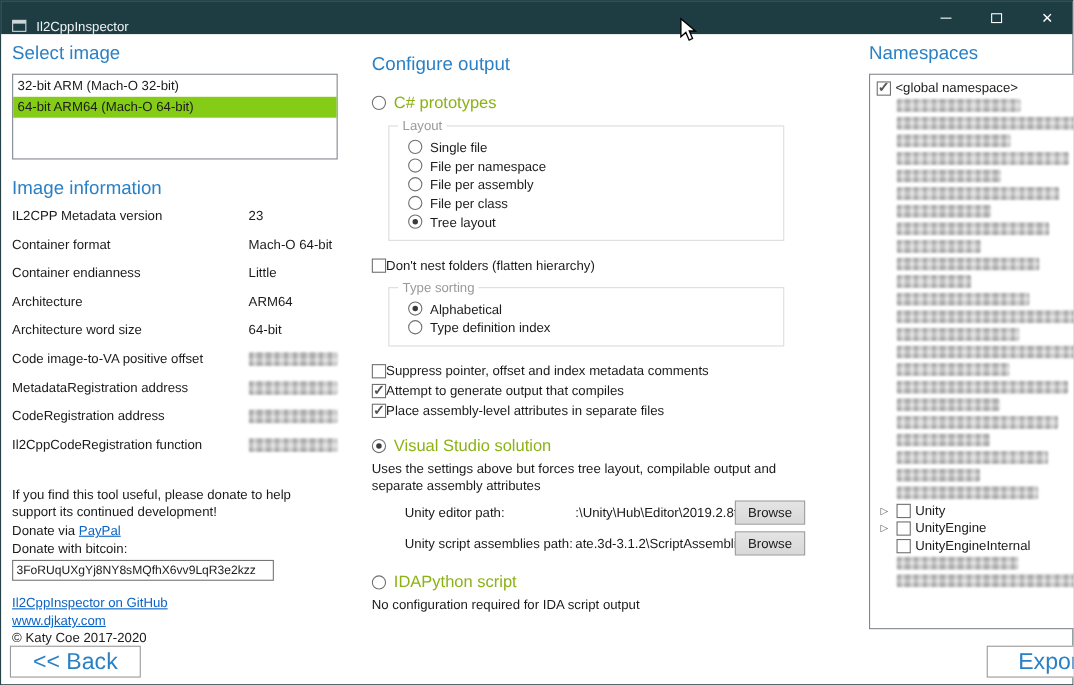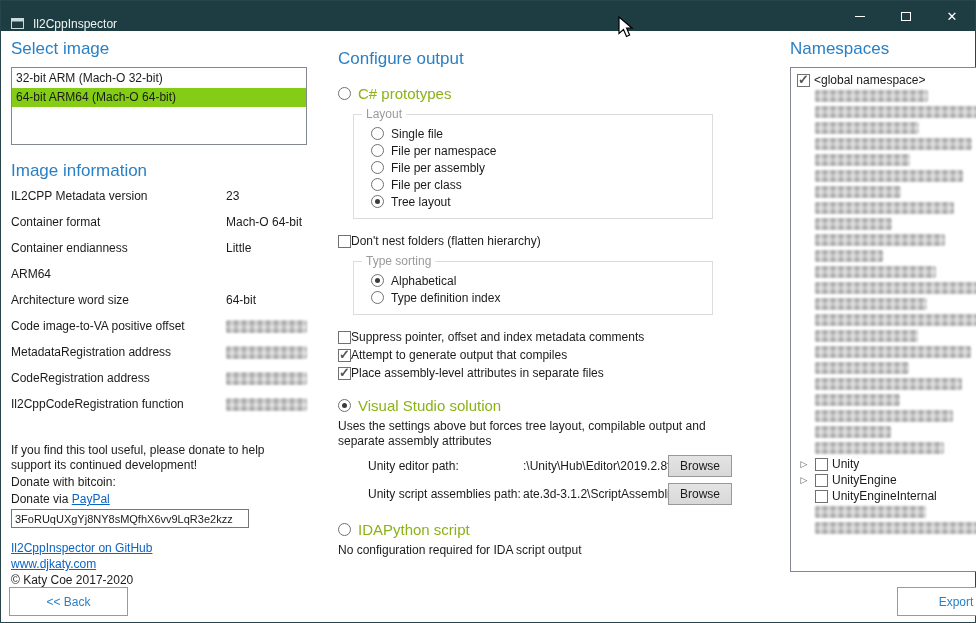--- a/index.html
+++ b/index.html
@@ -44,21 +44,21 @@
     border-radius:2px;
   }
   .val-redact { width:96px; height:13px; margin-top:1px; }
   .donate-para { margin-top:20px; line-height:15px; width:292px; }
   .donate-line { margin-top:2px; line-height:15px; }
   .bitcoin-input { display:block; margin-top:2px; width:238px; height:19px; border:1px solid #767676; font-family:"Liberation Sans",sans-serif; font-size:11px; padding:0 3px; color:#1b1b1b; background:#fff; white-space:nowrap; }
   .links { margin-top:12px; line-height:16px; }
   .copyright { line-height:16px; }
 
   
-  .big-btn { position:absolute; height:29px; background:#fff; border:1px solid #9a9a9a; color:#2a80c5; font-size:12px; display:flex; align-items:center; justify-content:center; font-family:"Liberation Sans",sans-serif; cursor:pointer; }
+  .big-btn { position:absolute; height:29px; background:#fff; border:1px solid #9a9a9a; color:#2a80c5; font-size:21px; display:flex; align-items:center; justify-content:center; font-family:"Liberation Sans",sans-serif; cursor:pointer; }
   .back-btn { left:8px; top:586px; width:119px; }
   .export-btn { left:896px; top:586px; width:118px; }
 
   
   .radio { width:13px; height:13px; border:1px solid #707070; border-radius:50%; background:#fff; position:relative; flex:none; }
   .radio.on::after { content:""; position:absolute; left:3px; top:3px; right:3px; bottom:3px; background:#3b3b3b; border-radius:50%; }
   .checkbox { width:13px; height:13px; border:1px solid #707070; background:#fff; position:relative; flex:none; }
   .checkbox.on::after { content:"\2713"; position:absolute; left:0; top:-3px; font-size:13px; color:#555; font-weight:bold; }
   .radio-row { display:flex; align-items:center; gap:7px; }
   .radio-row.big { margin-top:15px; height:18px; }
@@ -131,20 +131,21 @@
         </div>
         <div class="info-row">
           <span class="lbl">Container format</span>
           <span class="val">Mach-O 64-bit</span>
         </div>
         <div class="info-row">
           <span class="lbl">Container endianness</span>
           <span class="val">Little</span>
         </div>
         <div class="info-row">
+          <span class="lbl">Architecture</span>
           <span class="val">ARM64</span>
         </div>
         <div class="info-row">
           <span class="lbl">Architecture word size</span>
           <span class="val">64-bit</span>
         </div>
         <div class="info-row">
           <span class="lbl">Code image-to-VA positive offset</span>
           <span class="redact val-redact"></span>
         </div>
@@ -156,24 +157,24 @@
           <span class="lbl">CodeRegistration address</span>
           <span class="redact val-redact"></span>
         </div>
         <div class="info-row">
           <span class="lbl">Il2CppCodeRegistration function</span>
           <span class="redact val-redact"></span>
         </div>
       </div>
 
     <div class="donate-para">If you find this tool useful, please donate to help support its continued development!</div>
-    <div class="donate-line">Donate with bitcoin:</div>
     <div class="donate-line">
       <span>Donate via </span><span class="link">PayPal</span>
     </div>
+    <div class="donate-line">Donate with bitcoin:</div>
     <input class="bitcoin-input" readonly="" value="3FoRUqUXgYj8NY8sMQfhX6vv9LqR3e2kzz" style="">
     <div class="links">
       <div><span class="link">Il2CppInspector on GitHub</span></div>
       <div><span class="link">www.djkaty.com</span></div>
       <div class="copyright">© Katy Coe 2017-2020</div>
     </div>
   </div>
 
   <button class="big-btn back-btn">&lt;&lt; Back</button>
 

